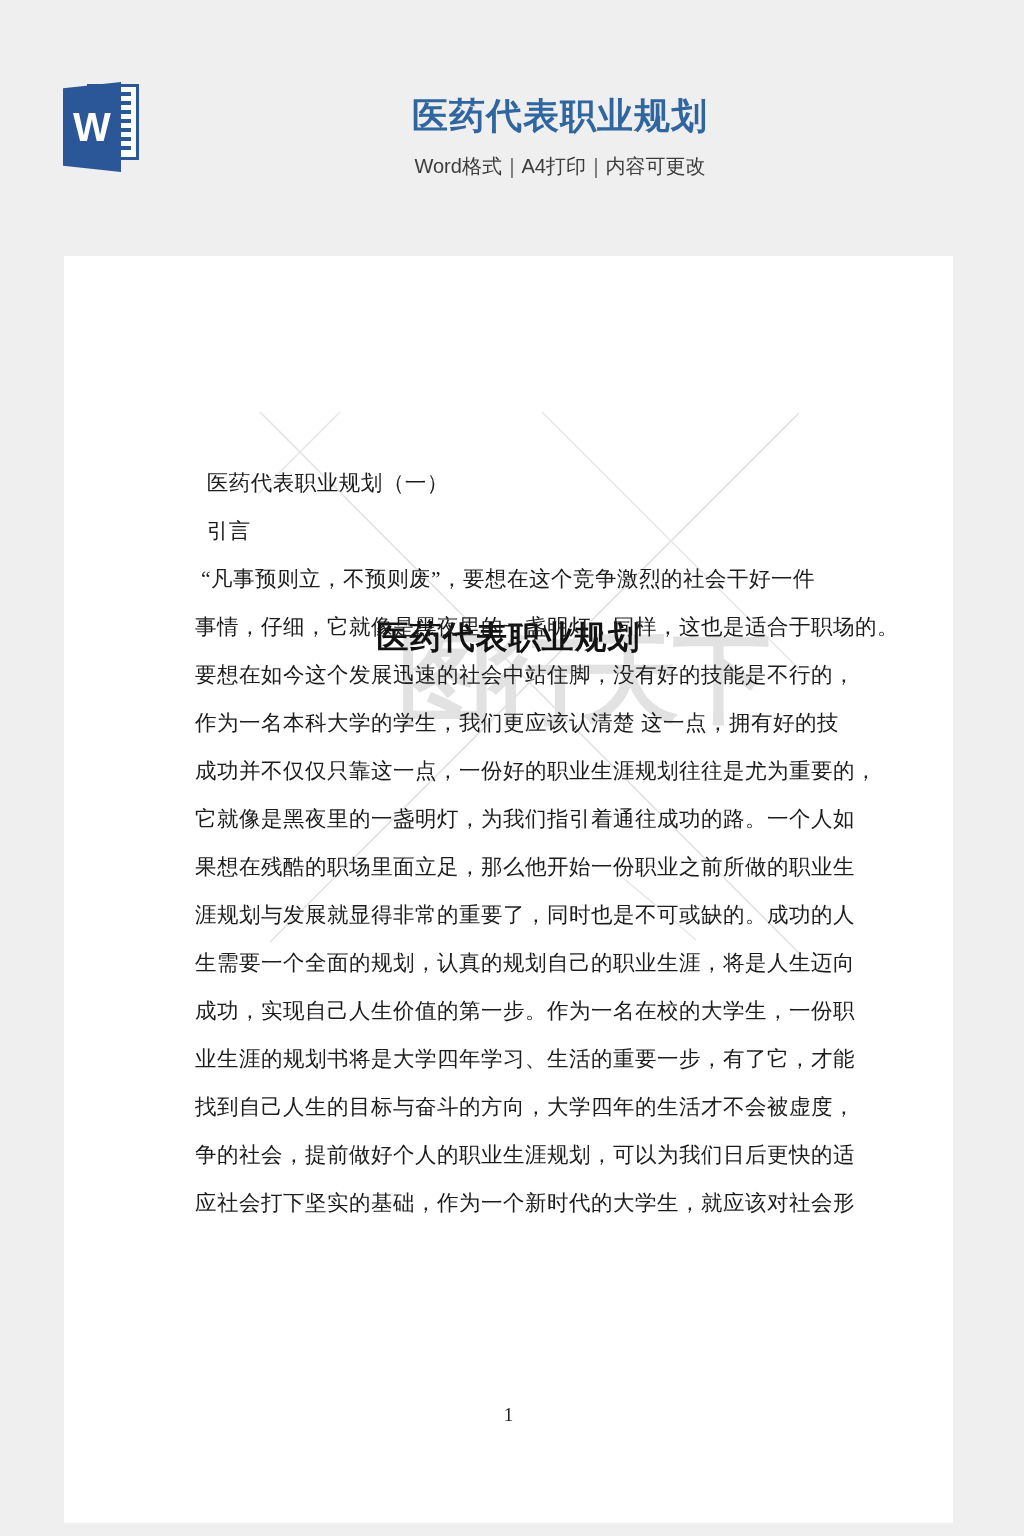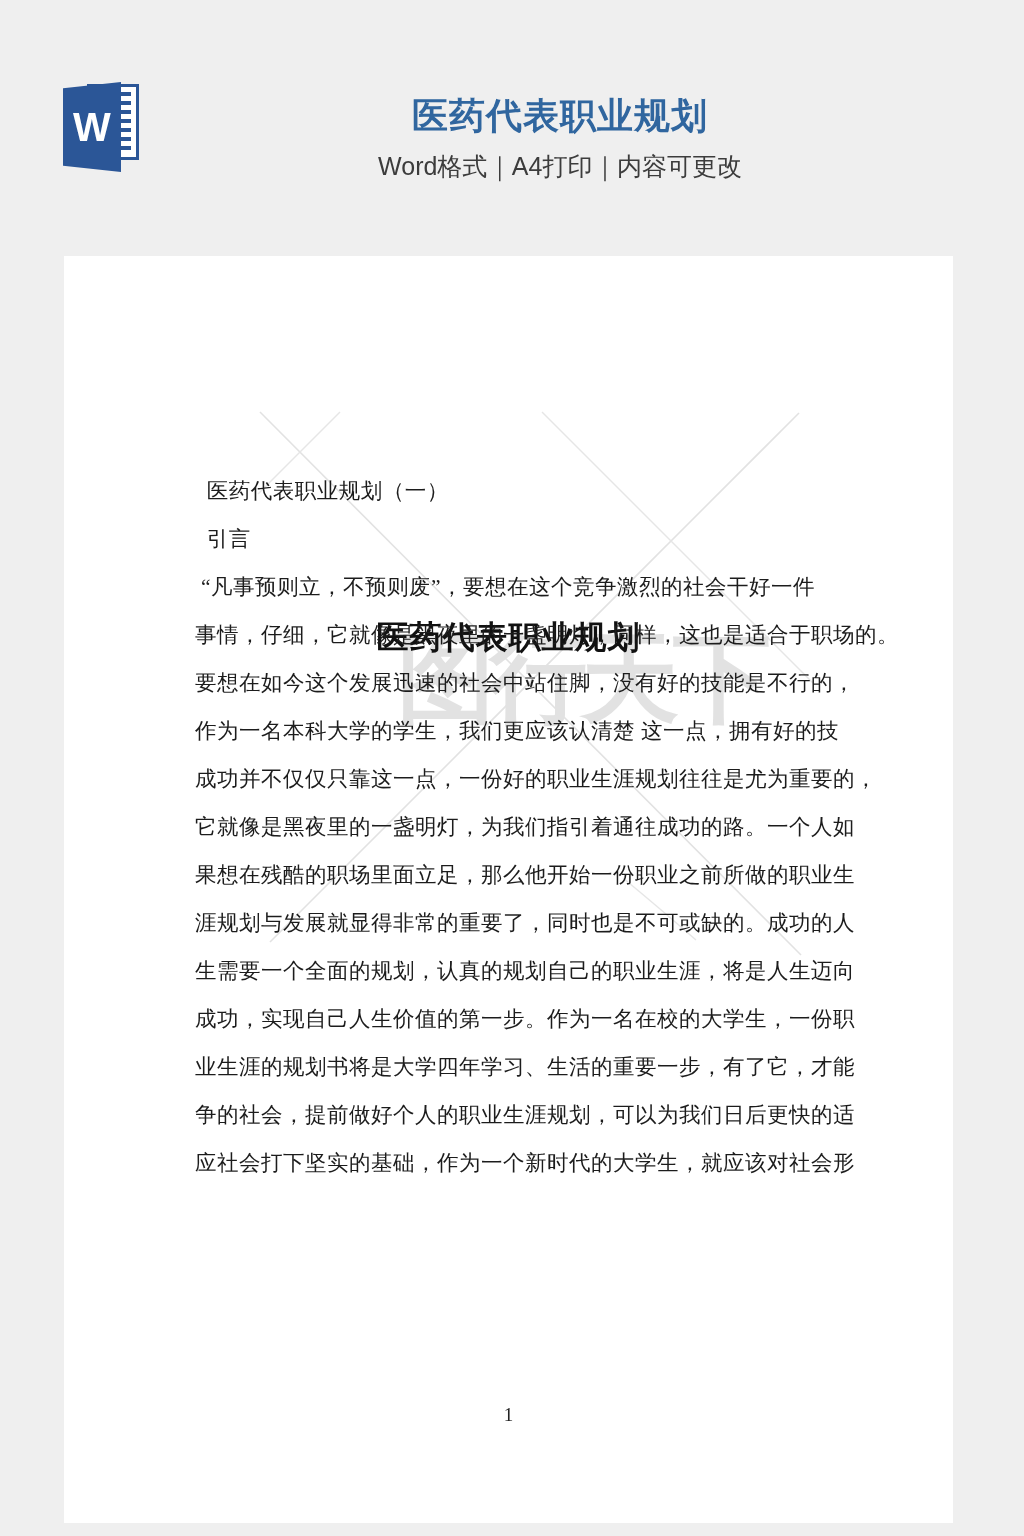--- a/index.html
+++ b/index.html
@@ -54,21 +54,21 @@
     text-align:center;
   }
   .header-title{
     margin-top:94px;
     font-size:36px;line-height:44px;font-weight:bold;
     color:var(--header-title-blue);
     letter-spacing:1px;
   }
   .header-subtitle{
     margin-top:14px;
-    font-size:25px;line-height:28px;
+    font-size:20px;line-height:28px;
     color:var(--subtitle-gray);
     text-align:center;
   }
 
   
   .doc-page{
     position:absolute;left:64px;top:256px;width:889px;height:1267px;
     background:var(--page-white);
     overflow:hidden;
   }
@@ -87,21 +87,21 @@
   .doc-content{position:absolute;inset:0;z-index:1;}
   .doc-title{
     position:absolute;left:0;top:360px;width:100%;
     text-align:center;
     font-family:"Liberation Serif",serif;
     font-size:32px;line-height:42px;font-weight:bold;
     color:#111;
     letter-spacing:1px;
   }
   .doc-body{
-    position:absolute;left:131px;top:211px;width:668px;
+    position:absolute;left:131px;top:203px;width:668px;
   }
   .doc-line{
     height:48px;line-height:48px;
     font-family:"Liberation Serif",serif;
     font-size:21.5px;
     color:var(--body-text);
     white-space:pre;
     letter-spacing:0.5px;
   }
   .page-number{
@@ -148,18 +148,19 @@
         <div class="doc-line">事情，仔细，它就像是黑夜里的一盏明灯，同样，这也是适合于职场的。</div>
         <div class="doc-line">要想在如今这个发展迅速的社会中站住脚，没有好的技能是不行的，</div>
         <div class="doc-line">作为一名本科大学的学生，我们更应该认清楚 这一点，拥有好的技</div>
         <div class="doc-line">成功并不仅仅只靠这一点，一份好的职业生涯规划往往是尤为重要的，</div>
         <div class="doc-line">它就像是黑夜里的一盏明灯，为我们指引着通往成功的路。一个人如</div>
         <div class="doc-line">果想在残酷的职场里面立足，那么他开始一份职业之前所做的职业生</div>
         <div class="doc-line">涯规划与发展就显得非常的重要了，同时也是不可或缺的。成功的人</div>
         <div class="doc-line">生需要一个全面的规划，认真的规划自己的职业生涯，将是人生迈向</div>
         <div class="doc-line">成功，实现自己人生价值的第一步。作为一名在校的大学生，一份职</div>
         <div class="doc-line">业生涯的规划书将是大学四年学习、生活的重要一步，有了它，才能</div>
+        <div class="doc-line">找到自己人生的目标与奋斗的方向，大学四年的生活才不会被虚度，</div>
         <div class="doc-line">争的社会，提前做好个人的职业生涯规划，可以为我们日后更快的适</div>
         <div class="doc-line">应社会打下坚实的基础，作为一个新时代的大学生，就应该对社会形</div>
       </div>
     <div class="page-number">1</div>
   </div>
 </main>
 
 </body></html>

